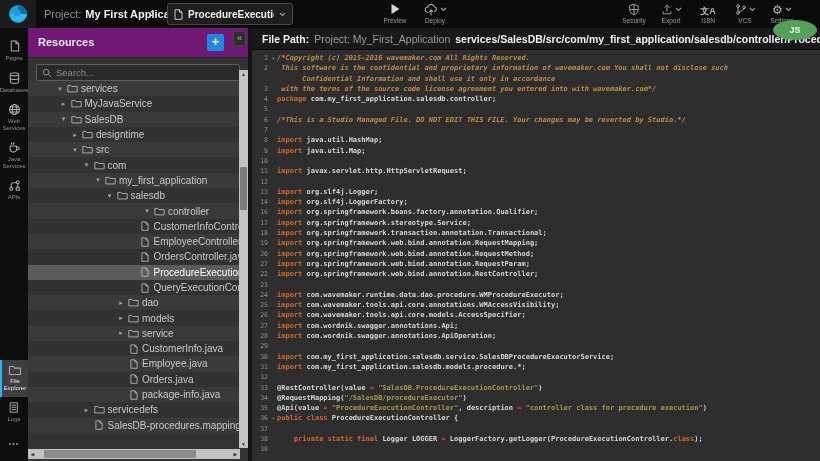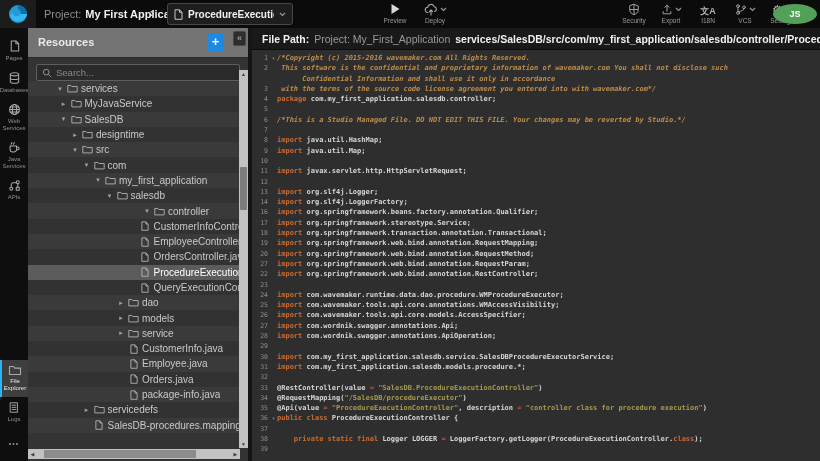--- a/index.html
+++ b/index.html
@@ -19,37 +19,37 @@
               border:1px solid #474747; border-radius:3px; display:flex; align-items:center; padding:0 6px; gap:5px; }
   .file-tab .tab-label { color:#f0f0f0; font-size:10px; font-weight:bold; white-space:nowrap; overflow:hidden; }
   .tb-actions-left { position:absolute; left:383px; top:2px; display:flex; gap:16px; }
   .tb-actions-right { position:absolute; right:26px; top:2px; display:flex; gap:13px; }
   .tb-action { display:flex; flex-direction:column; align-items:center; cursor:pointer; min-width:24px; }
   .tb-iconrow { height:14px; display:flex; align-items:center; gap:2px; }
   .tb-label { font-size:6.5px; color:#9a9a9a; margin-top:1px; white-space:nowrap; }
   .tb-caret svg { display:block; }
   .i18n-glyph { font-size:9px; color:#b5b5b5; font-weight:bold; letter-spacing:0; }
   .gear-glyph { font-size:12px; color:#b5b5b5; line-height:12px; }
-  .avatar { position:absolute; right:3px; top:4px; width:44px; height:20px; border-radius:50%;
+  .avatar { position:absolute; right:3px; top:20px; width:44px; height:20px; border-radius:50%;
             background:#53a158; color:#fff; font-size:9px; font-weight:bold;
             display:flex; align-items:center; justify-content:center; }
 
   
   .activitybar { position:absolute; left:0; top:28px; width:28px; height:433px; background:#0e0e0e;
                  display:flex; flex-direction:column; padding-top:7px; }
   .ab-item { display:flex; flex-direction:column; align-items:center; padding:4px 0 5px 0; cursor:pointer; width:28px; }
   .ab-item .ab-label { font-size:6px; color:#8f8f8f; text-align:center; line-height:7px; margin-top:2px; }
   .ab-item.active { background:#3e3e3e; border-left:2px solid #29b6f6; padding-left:0; width:28px; }
   .ab-item.active .ab-label { color:#e8e8e8; }
   .ab-bottom { margin-top:auto; padding-bottom:4px; }
   .dots-glyph { font-size:7px; color:#8f8f8f; letter-spacing:1px; }
 
   
   .resources { position:absolute; left:28px; top:28px; width:220px; height:433px; background:#333333; overflow:hidden; }
-  .res-header { position:relative; height:30px; background:#737373; border-bottom:1px solid #2a2a2a; }
+  .res-header { position:relative; height:30px; background:#701a75; border-bottom:1px solid #2a2a2a; }
   .res-title { position:absolute; left:10px; top:8px; font-size:11px; font-weight:bold; color:#eaeaea; }
   .add-btn { position:absolute; right:24px; top:6px; width:17px; height:17px; background:#1e88e5; border-radius:2px;
              color:#fff; font-size:13px; line-height:15px; text-align:center; cursor:pointer; font-weight:bold; }
   .collapse-btn { position:absolute; right:2px; top:3px; width:13px; height:15px; background:#2d2d2d; border:1px solid #484848;
                   border-radius:2px; color:#c0c0c0; font-size:9px; line-height:13px; text-align:center; cursor:pointer; }
   .search-wrap { position:relative; margin:6px 8px 4px 8px; height:17px; background:#2a2a2a;
                  border:1px solid #5e5e5e; border-radius:2px; display:flex; align-items:center; padding:0 5px; gap:4px; }
   .search-wrap input { background:transparent; border:none; outline:none; color:#cfcfcf; font-size:9.5px; width:100%;
                        font-family:"Liberation Sans", sans-serif; }
   .search-wrap input::placeholder { color:#8a8a8a; }

